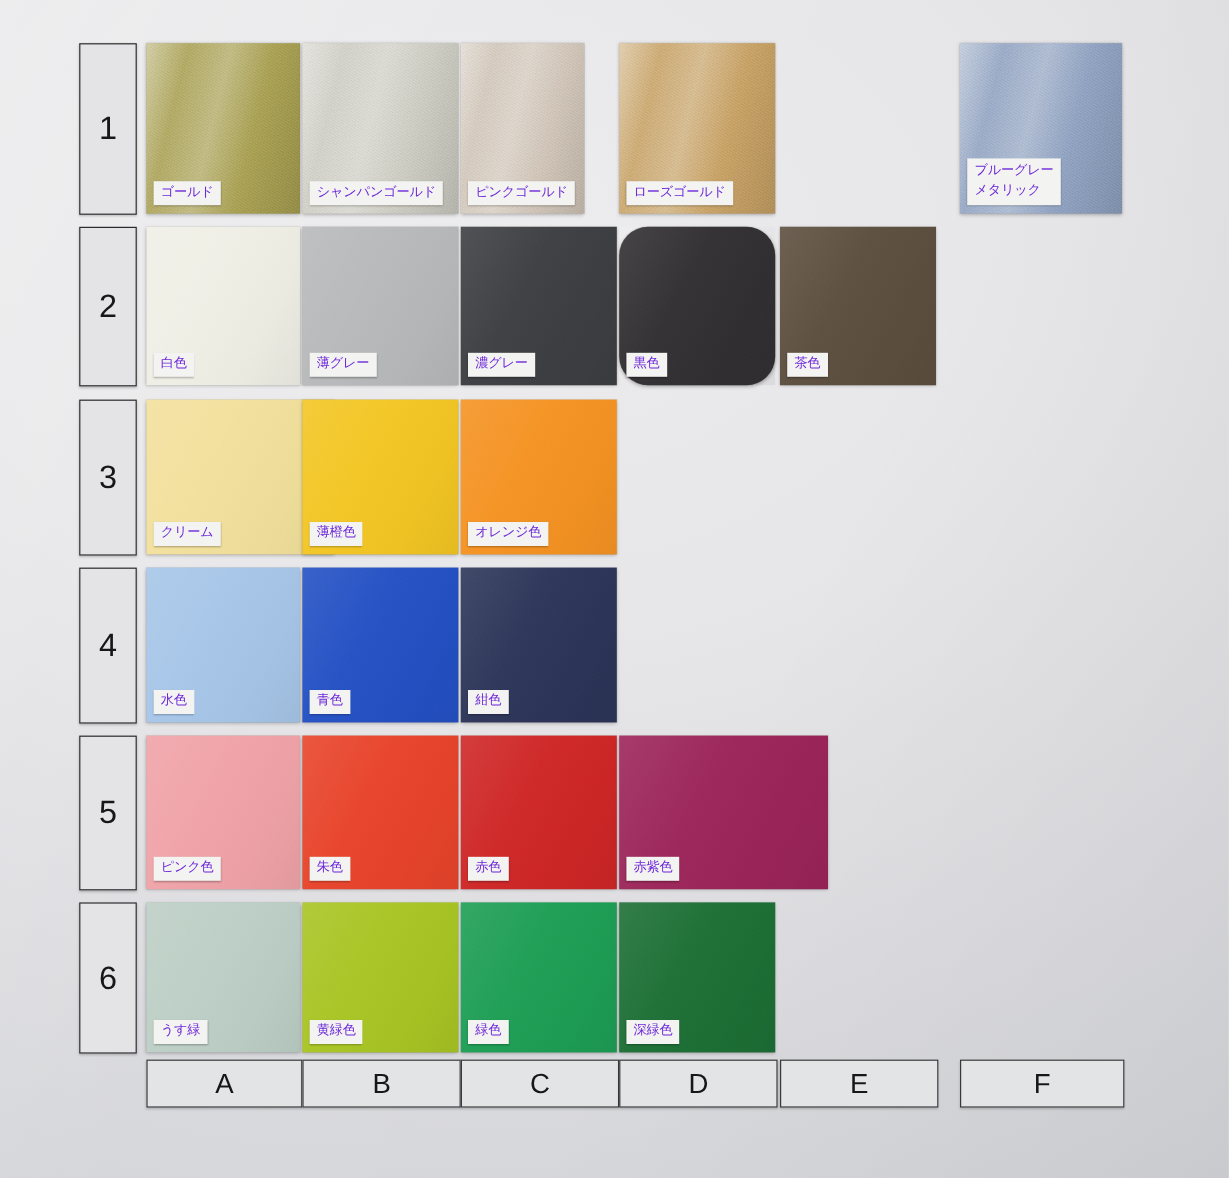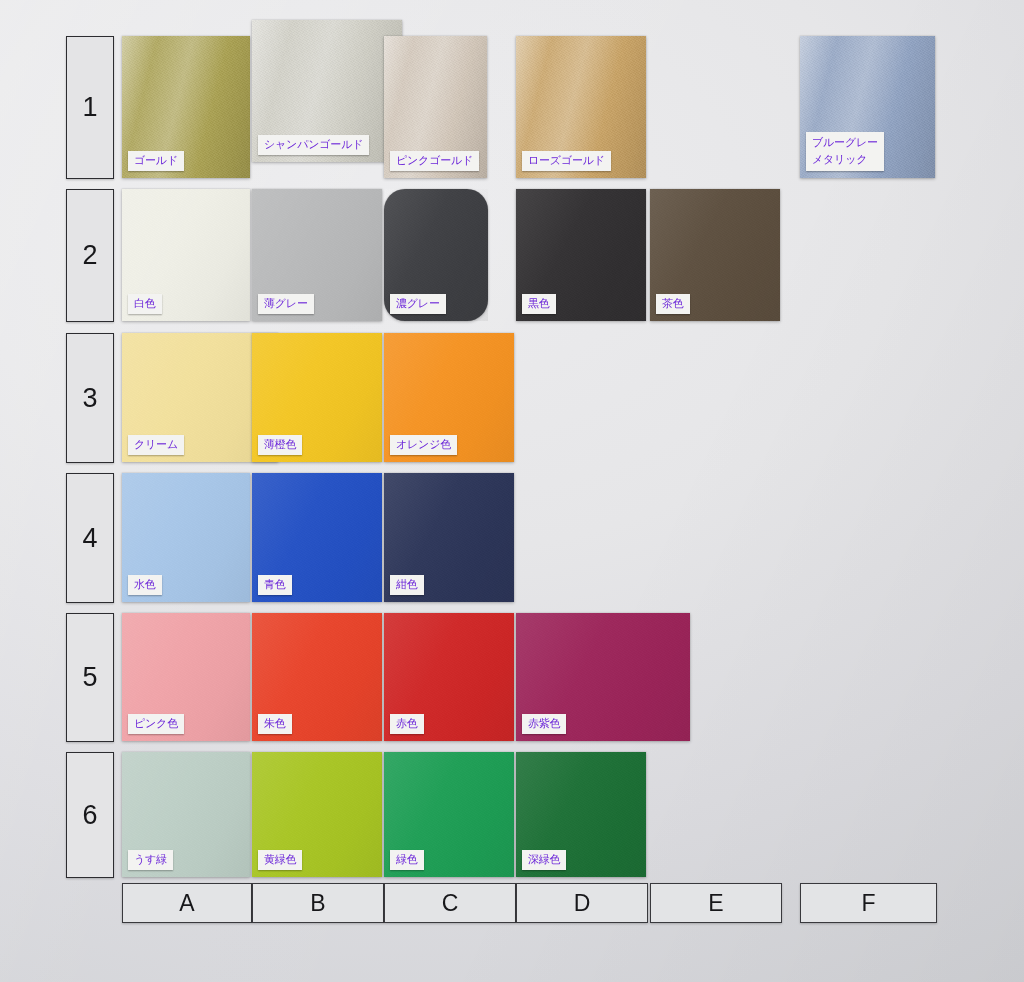--- a/index.html
+++ b/index.html
@@ -136,21 +136,21 @@
     <div class="col-label" style="left: 252px; top: 883px; width: 130px;">B</div>
     <div class="col-label" style="left: 384px; top: 883px; width: 130px;">C</div>
     <div class="col-label" style="left: 516px; top: 883px; width: 130px;">D</div>
     <div class="col-label" style="left: 650px; top: 883px; width: 130px;">E</div>
     <div class="col-label" style="left: 800px; top: 883px; width: 135px;">F</div>
     <div class="swatch metallic" style="left: 122px; top: 36px; width: 128px; height: 142px; background: rgb(169, 160, 79);">
       <div class="sheen"></div>
       <div class="grain"></div>
       <div class="tag">ゴールド</div>
     </div>
-    <div class="swatch metallic" style="left: 252px; top: 20px; width: 130px; height: 142px; background: rgb(207, 206, 196); padding-left: 20px;">
+    <div class="swatch metallic" style="left: 252px; top: 36px; width: 130px; height: 142px; background: rgb(207, 206, 196);">
       <div class="sheen"></div>
       <div class="grain"></div>
       <div class="tag">シャンパンゴールド</div>
     </div>
     <div class="swatch metallic" style="left: 384px; top: 36px; width: 103px; height: 142px; background: rgb(210, 198, 184);">
       <div class="sheen"></div>
       <div class="grain"></div>
       <div class="tag">ピンクゴールド</div>
     </div>
     <div class="swatch metallic" style="left: 516px; top: 36px; width: 130px; height: 142px; background: rgb(201, 162, 99);">
@@ -167,26 +167,26 @@
     <div class="swatch matte" style="left: 122px; top: 189px; width: 128px; height: 132px; background: rgb(239, 239, 230);">
       <div class="sheen"></div>
       <div class="grain"></div>
       <div class="tag">白色</div>
     </div>
     <div class="swatch matte" style="left: 252px; top: 189px; width: 130px; height: 132px; background: rgb(184, 185, 186);">
       <div class="sheen"></div>
       <div class="grain"></div>
       <div class="tag">薄グレー</div>
     </div>
-    <div class="swatch matte" style="left: 384px; top: 189px; width: 104px; height: 132px; background: rgb(61, 62, 66); border-radius: 21px;">
+    <div class="swatch matte" style="left: 384px; top: 189px; width: 130px; height: 132px; background: rgb(61, 62, 66);">
       <div class="sheen"></div>
       <div class="grain"></div>
       <div class="tag">濃グレー</div>
     </div>
-    <div class="swatch matte" style="left: 516px; top: 189px; width: 130px; height: 132px; background: rgb(49, 47, 49);">
+    <div class="swatch matte" style="left: 516px; top: 189px; width: 130px; height: 132px; background: rgb(49, 47, 49); border-radius: 24px;">
       <div class="sheen"></div>
       <div class="grain"></div>
       <div class="tag">黒色</div>
     </div>
     <div class="swatch matte" style="left: 650px; top: 189px; width: 130px; height: 132px; background: rgb(92, 78, 62);">
       <div class="sheen"></div>
       <div class="grain"></div>
       <div class="tag">茶色</div>
     </div>
     <div class="swatch matte" style="left: 122px; top: 333px; width: 128px; height: 129px; background: rgb(242, 224, 156); padding-left: 28px;">

